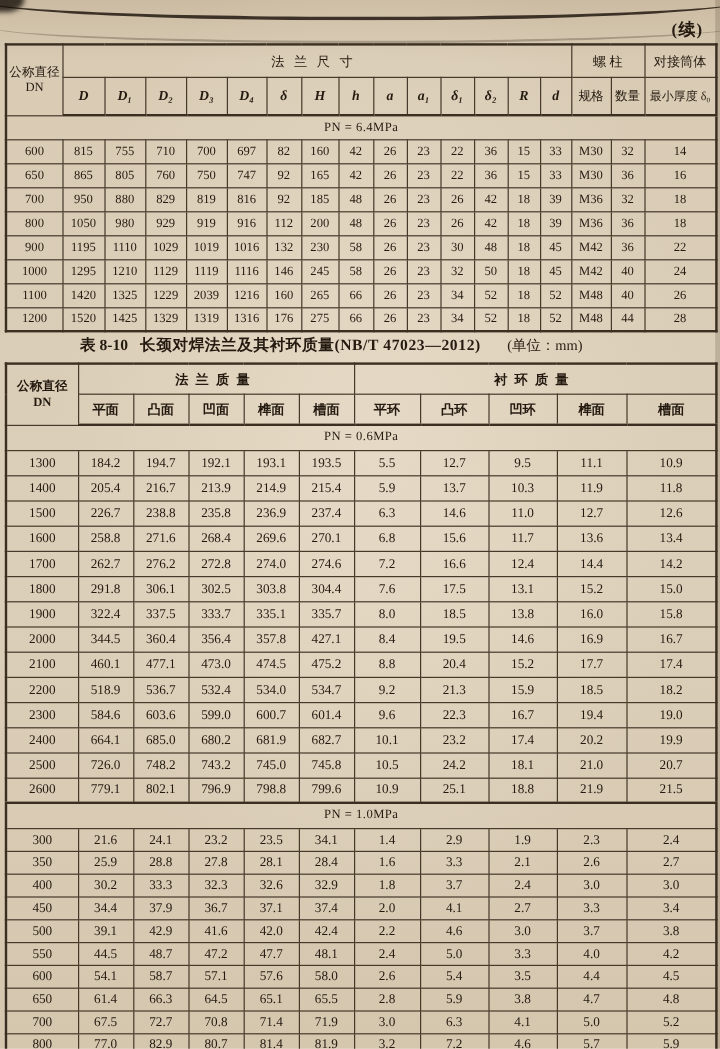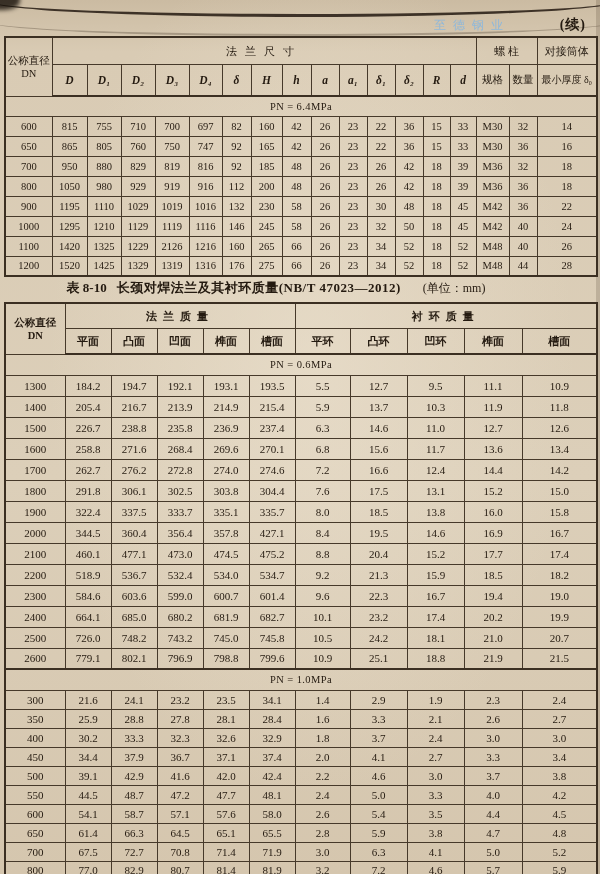--- a/index.html
+++ b/index.html
@@ -61,21 +61,20 @@
 </style>
 </head>
 <body>
 
 <div class="top-curve"></div>
 <div class="top-curve2"></div>
 <div class="edge-right"></div>
 <div class="corner-smudge"></div>
 
 <div class="watermark">
-  <div class="l1">至德钢业</div>
 </div>
 <div class="continued">(续)</div>
 
 <table class="t1">
   <colgroup>
     <col style="width:47px">
       <col style="width:35px">
       <col style="width:34px">
       <col style="width:34px">
     <col style="width:34px">
@@ -245,21 +244,21 @@
         <td>45</td>
         <td>M42</td>
         <td>40</td>
         <td>24</td>
       </tr>
       <tr>
         <td>1100</td>
         <td>1420</td>
         <td>1325</td>
         <td>1229</td>
-        <td>2126</td>
+        <td>2039</td>
         <td>1216</td>
         <td>160</td>
         <td>265</td>
         <td>66</td>
         <td>26</td>
         <td>23</td>
         <td>34</td>
         <td>52</td>
         <td>18</td>
         <td>52</td>

